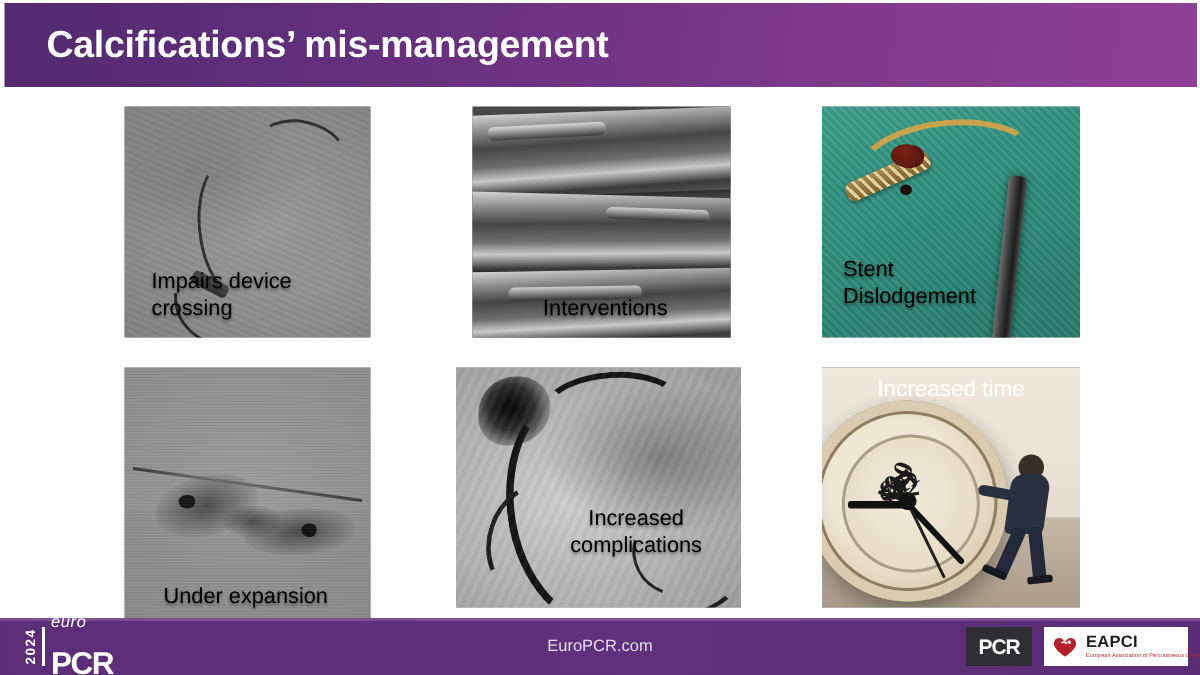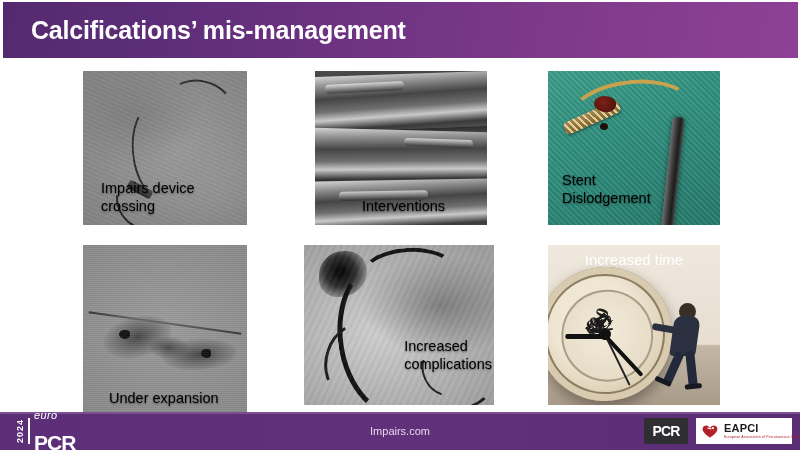--- a/index.html
+++ b/index.html
@@ -63,21 +63,21 @@
   #cell-2 { left: 315px; top: 13px;  width: 172px; height: 154px; }
   #cell-3 { left: 548px; top: 13px;  width: 172px; height: 154px; }
   #cell-4 { left: 83px;  top: 187px; width: 164px; height: 180px; }
   #cell-5 { left: 304px; top: 187px; width: 190px; height: 160px; }
   #cell-6 { left: 548px; top: 187px; width: 172px; height: 160px; }
 
   #cap-1 { left: 18px;  bottom: 10px; margin-top: 20px; }
   #cap-2 { left: 47px; bottom: 10px; }
   #cap-3 { left: 14px; bottom: 18px; }
   #cap-4 { left: 26px; bottom: 18px; }
-  #cap-5 { right: 2px; bottom: 32px; text-align: left; }
+  #cap-5 { right: 26px; bottom: 32px; text-align: center; }
   #cap-6 { left: 0; right: 0; top: 6px; text-align: center; color: #ffffff; text-shadow: none; font-size: 15px; }
 
   
   .art-angio1 {
     position: absolute; inset: 0;
     background:
       radial-gradient(ellipse 70% 55% at 30% 28%, rgba(125,125,125,0.85), rgba(0,0,0,0) 62%),
       radial-gradient(ellipse 60% 50% at 78% 72%, rgba(150,150,150,0.7), rgba(0,0,0,0) 65%),
       radial-gradient(ellipse 95% 80% at 55% 50%, #9a9a9a, #8a8a8a 55%, #7e7e7e 100%);
   }
@@ -602,21 +602,21 @@
 
   <div class="logo-europcr">
     <div class="logo-year">2024</div>
     <div class="logo-bar"></div>
     <div class="logo-stack">
       <div class="logo-euro">euro</div>
       <div class="logo-pcr">PCR</div>
     </div>
   </div>
 
-  <div class="footer-center">Impairs.com</div>
+  <div class="footer-center">EuroPCR.com</div>
 
   <div class="logo-pcr-box">
     <span>PCR</span>
   </div>
 
   <div class="logo-eapci">
     <div class="heart">
       <svg viewBox="0 0 24 24" width="18" height="18" aria-hidden="true">
         <path d="M12 21s-7.5-4.8-9.4-9.2C1.1 8.3 3.1 4.5 6.8 4.5c2 0 3.6 1.1 4.4 2.5h1.6c.8-1.4 2.4-2.5 4.4-2.5 3.7 0 5.7 3.8 4.2 7.3C19.5 16.2 12 21 12 21z" fill="#b4212a"></path>
         <path d="M9.5 8.5c1.2-.6 2.6-.4 3.5.5" fill="none" stroke="#ffffff" stroke-width="1.6" stroke-linecap="round"></path>

